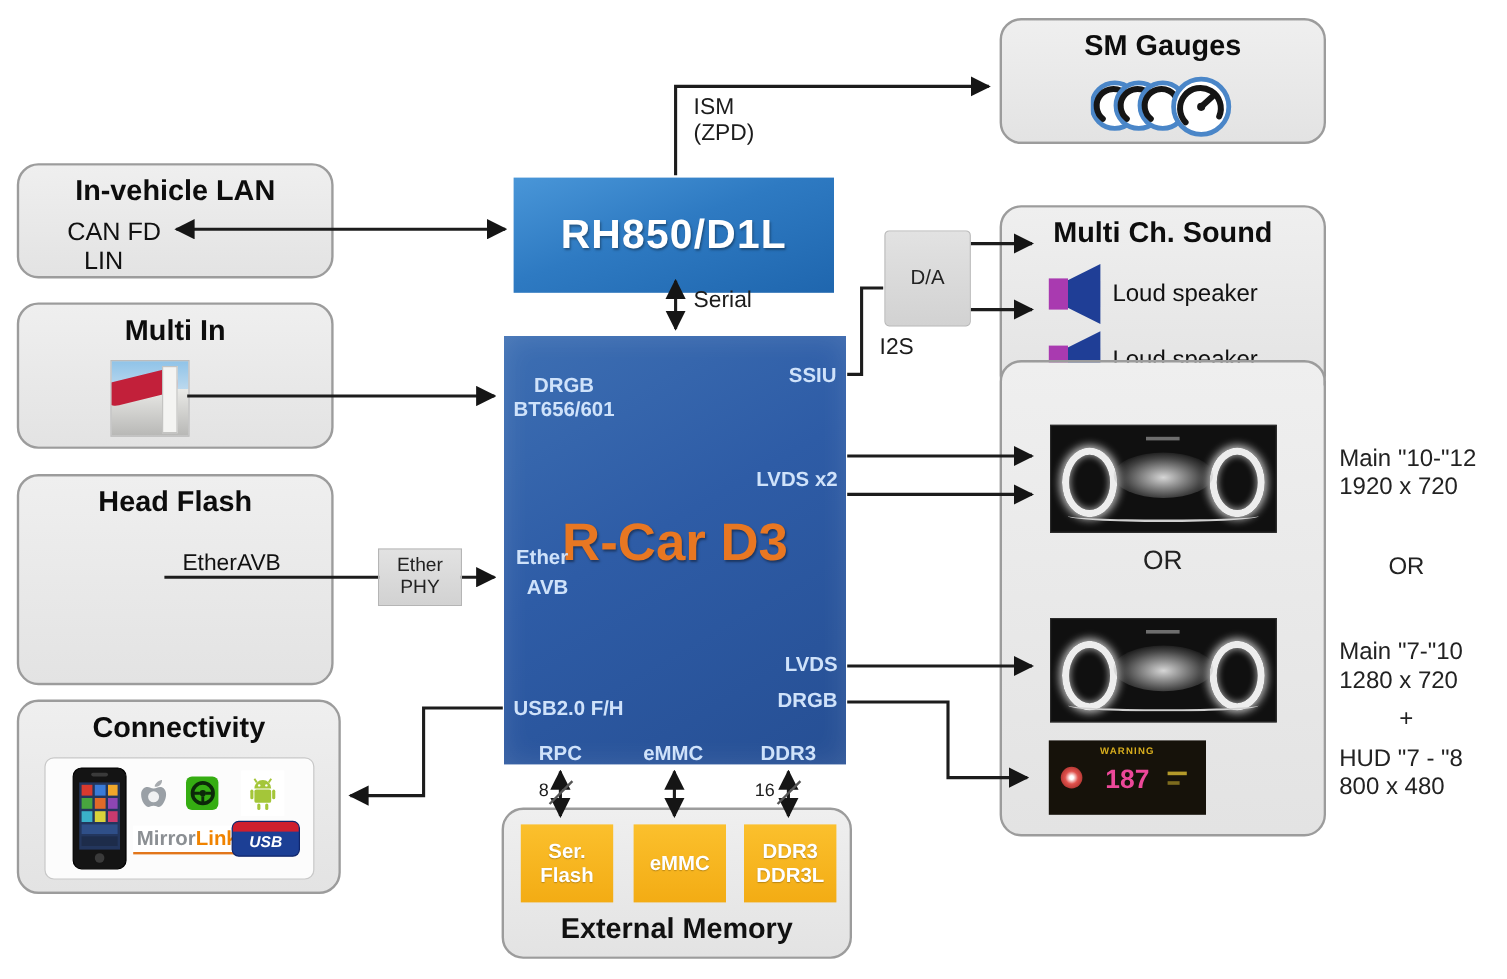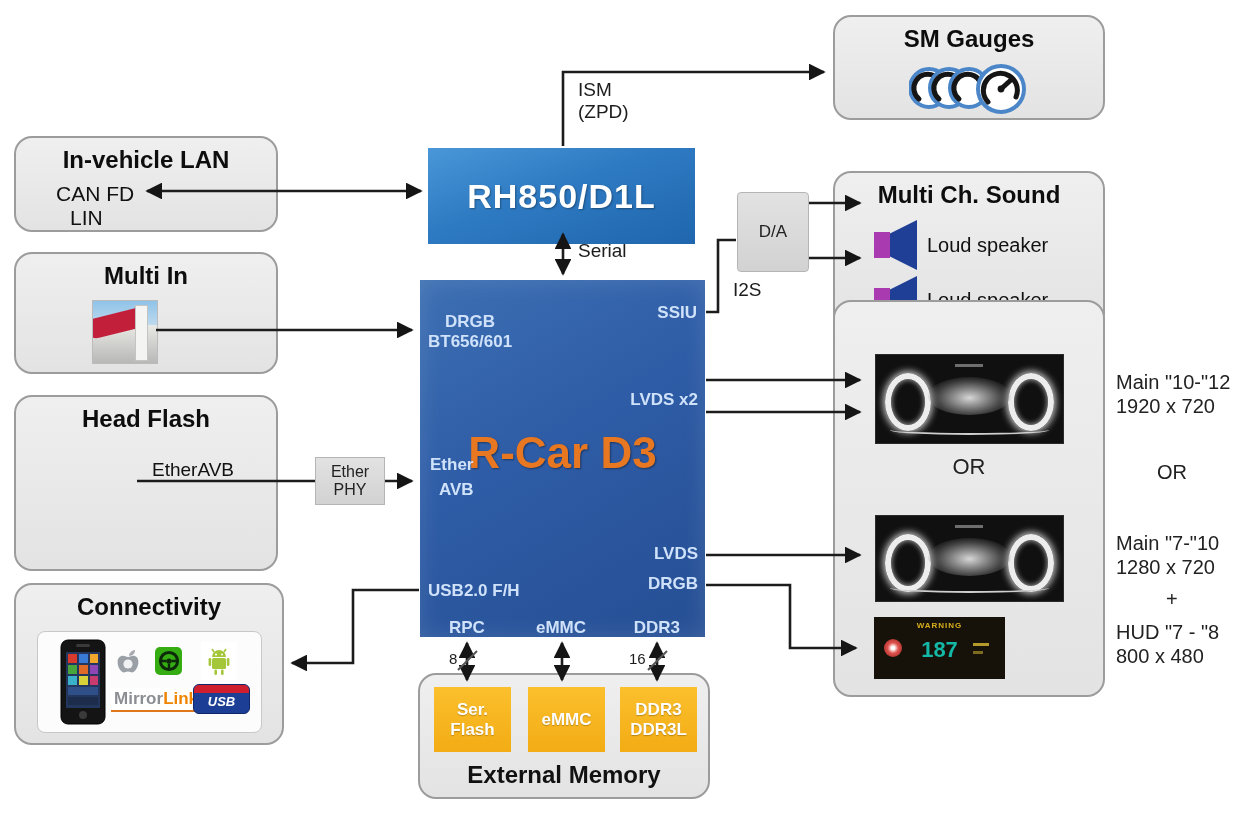--- a/index.html
+++ b/index.html
@@ -84,21 +84,21 @@
   .ring-l{left:9px;} .ring-r{right:9px;}
   .car-blur{position:absolute;left:52px;right:52px;top:22px;height:38px;border-radius:50%;
     background:radial-gradient(ellipse at 50% 55%,rgba(225,225,225,.95) 0%,rgba(130,130,130,.45) 55%,transparent 78%);}
   .top-dash{position:absolute;top:9px;left:42%;width:28px;height:3px;background:#6e6e6e;}
   .bline{position:absolute;bottom:8px;left:14px;right:14px;height:8px;border-bottom:2px solid #cfcfcf;
     border-radius:50%;}
   .disp-or{position:absolute;left:0;right:0;top:152px;text-align:center;font-size:22px;color:#222;}
   .hud{position:absolute;left:39px;top:315px;width:131px;height:62px;background:#16120a;overflow:hidden;}
   .hud-warning{position:absolute;left:0;right:0;top:4px;text-align:center;color:#d8ae1e;
     font-size:8px;font-weight:bold;letter-spacing:1px;}
-  .hud-value{position:absolute;left:0;right:0;top:20px;text-align:center;color:#14b8a6;
+  .hud-value{position:absolute;left:0;right:0;top:20px;text-align:center;color:#ec4899;
     font-size:22px;font-weight:bold;}
   .hud-badge{position:absolute;left:10px;top:22px;width:18px;height:18px;border-radius:50%;
     background:radial-gradient(circle,#fff 12%,#e0524d 42%,#8c1f1c 100%);}
   .hud-tick1{position:absolute;right:16px;top:26px;width:16px;height:3px;background:#b49a2a;}
   .hud-tick2{position:absolute;right:22px;top:34px;width:10px;height:3px;background:#7d6b1e;}
   
   .wire-label{position:absolute;font-size:19px;color:#1c1c1c;z-index:2;}
   .lbl-ism{left:578px;top:79px;} .lbl-zpd{left:578px;top:101px;}
   .lbl-serial{left:578px;top:240px;} .lbl-i2s{left:733px;top:279px;}
   .lbl-bus8{left:449px;top:650px;font-size:15px;} .lbl-bus16{left:629px;top:650px;font-size:15px;}

